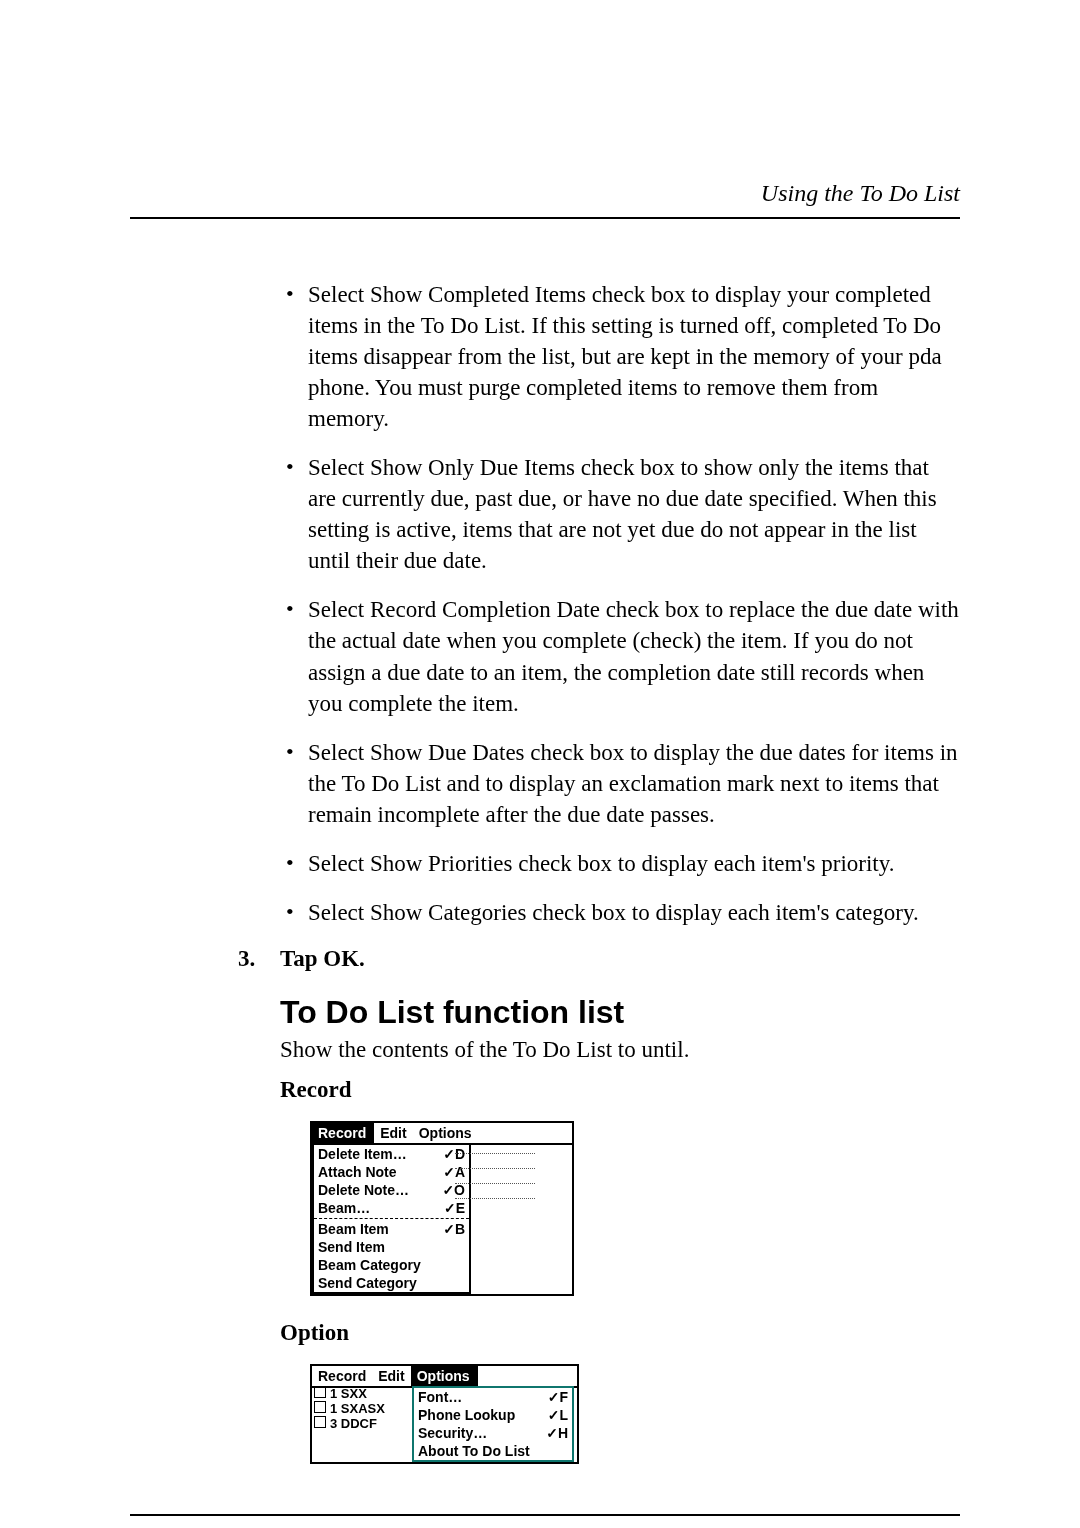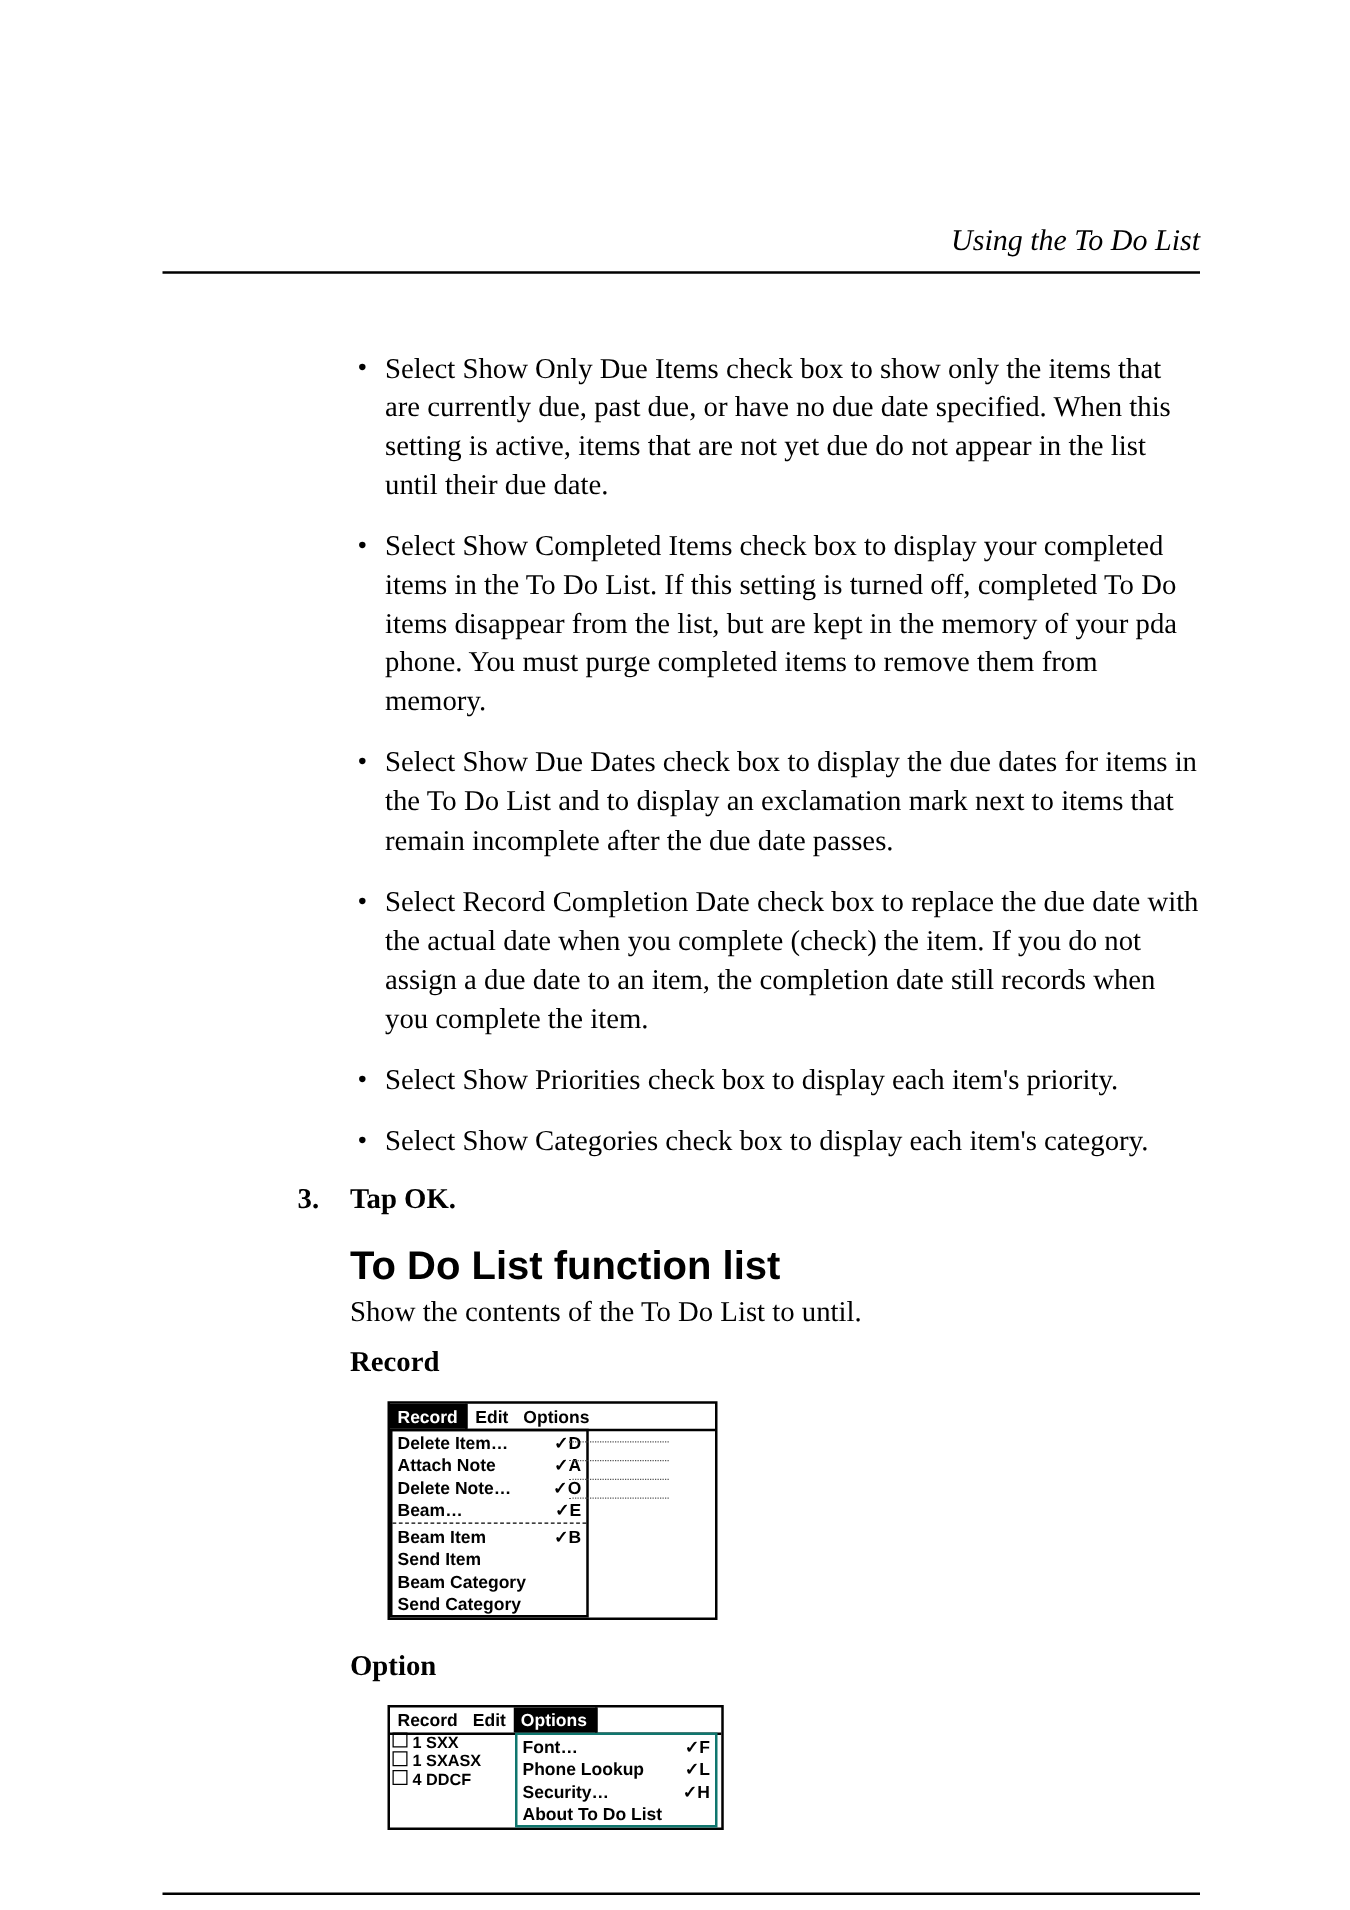--- a/index.html
+++ b/index.html
@@ -168,24 +168,24 @@
 </style>
 </head>
 <body>
 
 <div class="page">
   <div class="running-head">Using the To Do List</div>
   <hr class="rule">
 
   <div class="content">
     <ul class="bullets">
+      <li>Select Show Completed Items check box to display your completed items in the To Do List. If this setting is turned off, completed To Do items disappear from the list, but are kept in the memory of your pda phone. You must purge completed items to remove them from memory.</li>
       <li>Select Show Only Due Items check box to show only the items that are currently due, past due, or have no due date specified. When this setting is active, items that are not yet due do not appear in the list until their due date.</li>
-      <li>Select Show Completed Items check box to display your completed items in the To Do List. If this setting is turned off, completed To Do items disappear from the list, but are kept in the memory of your pda phone. You must purge completed items to remove them from memory.</li>
+      <li>Select Record Completion Date check box to replace the due date with the actual date when you complete (check) the item. If you do not assign a due date to an item, the completion date still records when you complete the item.</li>
       <li>Select Show Due Dates check box to display the due dates for items in the To Do List and to display an exclamation mark next to items that remain incomplete after the due date passes.</li>
-      <li>Select Record Completion Date check box to replace the due date with the actual date when you complete (check) the item. If you do not assign a due date to an item, the completion date still records when you complete the item.</li>
       <li>Select Show Priorities check box to display each item's priority.</li>
       <li>Select Show Categories check box to display each item's category.</li>
     </ul>
 
     <div class="step" style="margin-left:-42px;">
       <div class="step-num">3.</div>
       <div class="step-text">Tap OK.</div>
     </div>
 
     <h2 class="section">To Do List function list</h2>
@@ -257,21 +257,21 @@
           <div class="row">
               <span class="box"></span>
               <span>1 SXX</span>
             </div>
           <div class="row">
               <span class="box"></span>
               <span>1 SXASX</span>
             </div>
           <div class="row">
               <span class="box"></span>
-              <span>4 DDCF</span>
+              <span>3 DDCF</span>
             </div>
         </div>
         <div class="dropdown2">
           <div class="mi">
               <span>Font…</span>
               <span>✓F</span>
             </div>
           <div class="mi">
               <span>Phone Lookup</span>
               <span>✓L</span>

